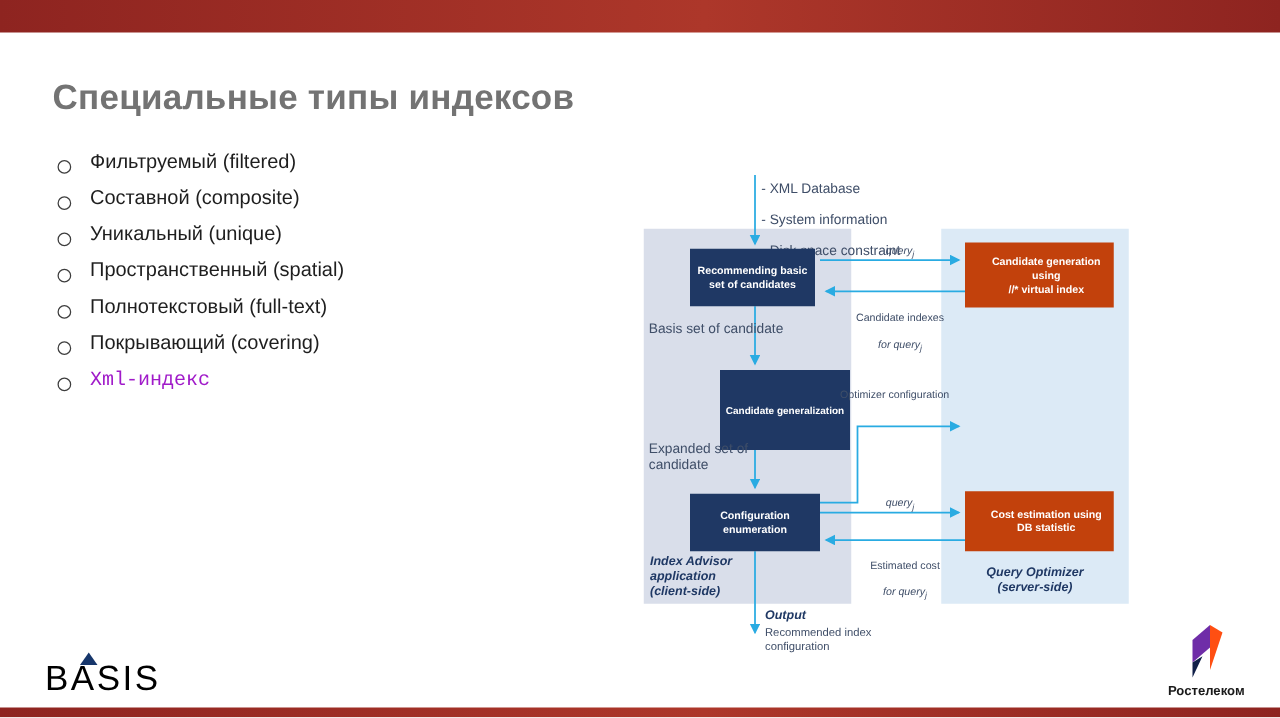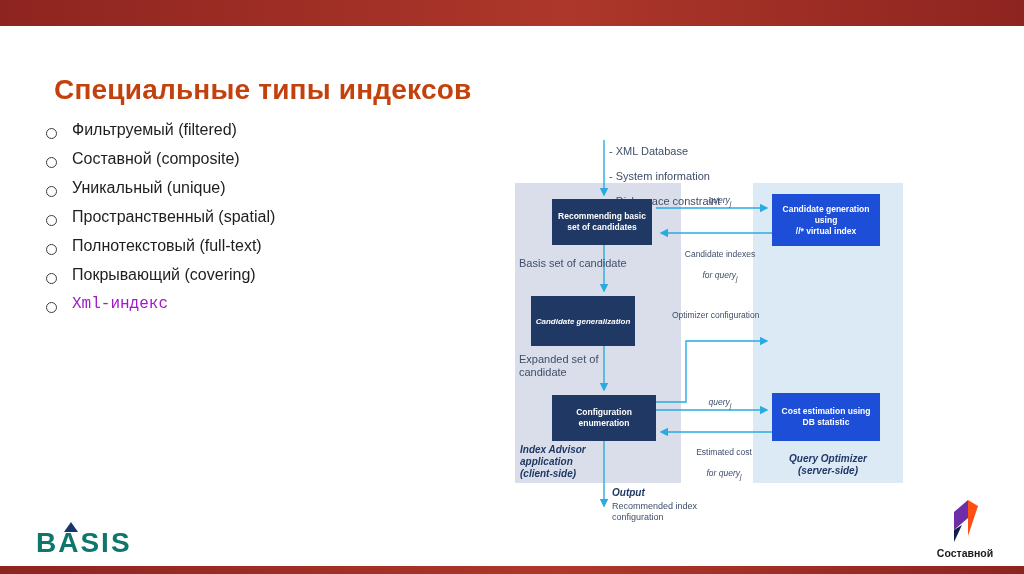--- a/index.html
+++ b/index.html
@@ -13,22 +13,22 @@
   }
   .bar {
     position: absolute; left: 0; width: 100%;
     background: linear-gradient(90deg, #8e2420, #ad372a 55%, #8e2420);
   }
   #bar-top { top: 0; height: 26px; }
   #bar-bottom { top: 566px; height: 8px; }
 
   .title {
     position: absolute; left: 42px; top: 62px;
-    font-size: 28px; font-weight: 600; color: #c2410c; letter-spacing: .2px;
-    margin: 12px;
+    font-size: 28px; font-weight: 600; color: #737373; letter-spacing: .2px;
+    margin: 0;
   }
 
   .index-list {
     position: absolute; left: 46px; top: 110px;
     list-style: none; margin: 0; padding: 0;
   }
   .index-list li {
     display: flex; align-items: flex-end; height: 29px;
     font-size: 16px; color: #1e1e1e;
   }
@@ -45,23 +45,23 @@
 
   #arrow-layer { position: absolute; left: 0; top: 0; z-index: 2; pointer-events: none; }
 
   .dbox {
     position: absolute; z-index: 3;
     display: flex; align-items: center; justify-content: center;
     text-align: center; color: #ffffff; font-weight: bold;
     font-size: 8.5px; line-height: 11px; white-space: pre-line;
   }
   .navy { background: #1f3864; }
-  .cyan { background: #1d4ed8; }
+  .cyan { background: #c2410c; padding-left: 11px; }
   #box1 { left: 552px; top: 199px; width: 100px; height: 46px; }
-  #box2 { left: 531px; top: 296px; width: 104px; height: 50px; font-size: 8px; white-space: nowrap; font-style: italic; }
+  #box2 { left: 576px; top: 296px; width: 104px; height: 64px; font-size: 8px; white-space: nowrap; }
   #box3 { left: 552px; top: 395px; width: 104px; height: 46px; }
   #boxA { left: 772px; top: 194px; width: 108px; height: 52px; }
   #boxB { left: 772px; top: 315px; width: 108px; height: 50px; }
   #boxC { left: 772px; top: 393px; width: 108px; height: 48px; }
 
   .note {
     position: absolute; z-index: 3;
     font-size: 11px; color: #3f4e68; line-height: 12.5px; white-space: pre-line;
   }
   #input-notes { left: 609px; top: 132px; }
@@ -91,21 +91,21 @@
 
   #output-block { position: absolute; left: 612px; top: 487px; z-index: 3; }
   .output-title { font-size: 10px; font-weight: bold; font-style: italic; color: #1f3864; }
   .output-desc  { font-size: 9px; color: #3f4e68; line-height: 11px; white-space: pre-line; margin-top: 3px; }
 
   
   #basis-logo {
     position: absolute; left: 36px; top: 527px; height: 32px; z-index: 3;
   }
   #basis-logo .brand-text {
-    font-size: 28px; font-weight: 700; color: #0f766e; letter-spacing: 2px;
+    font-size: 28px; font-weight: 400; color: #000000; letter-spacing: 2px;
   }
   #basis-logo .tri {
     position: absolute; left: 28px; top: -5px; width: 0; height: 0;
     border-left: 7px solid transparent; border-right: 7px solid transparent;
     border-bottom: 10px solid #16366b;
   }
   #rostelecom { position: absolute; left: 924px; top: 496px; width: 82px; text-align: center; z-index: 3; }
   #rostelecom .mark { display: block; margin: 0 auto; }
   #rostelecom .partner-text { font-size: 10.5px; font-weight: 600; color: #1a1a1a; margin-top: 3px; }
 </style>
@@ -225,18 +225,18 @@
     <span class="tri"></span>
     <span class="brand-text">BASIS</span>
   </div>
 
   <div id="rostelecom">
     <svg class="mark" width="30" height="48" viewBox="0 0 30 48">
       <polygon points="4,16 18,4 18,22 4,34" fill="#6f2da8"></polygon>
       <polygon points="18,4 28,10 18,40" fill="#ff4f12"></polygon>
       <polygon points="4,34 12,29 4,46" fill="#101f48"></polygon>
     </svg>
-    <div class="partner-text">Составной</div>
+    <div class="partner-text">Ростелеком</div>
   </div>
 
   <div id="bar-bottom" class="bar"></div>
 
 </div>
 
 </body></html>

